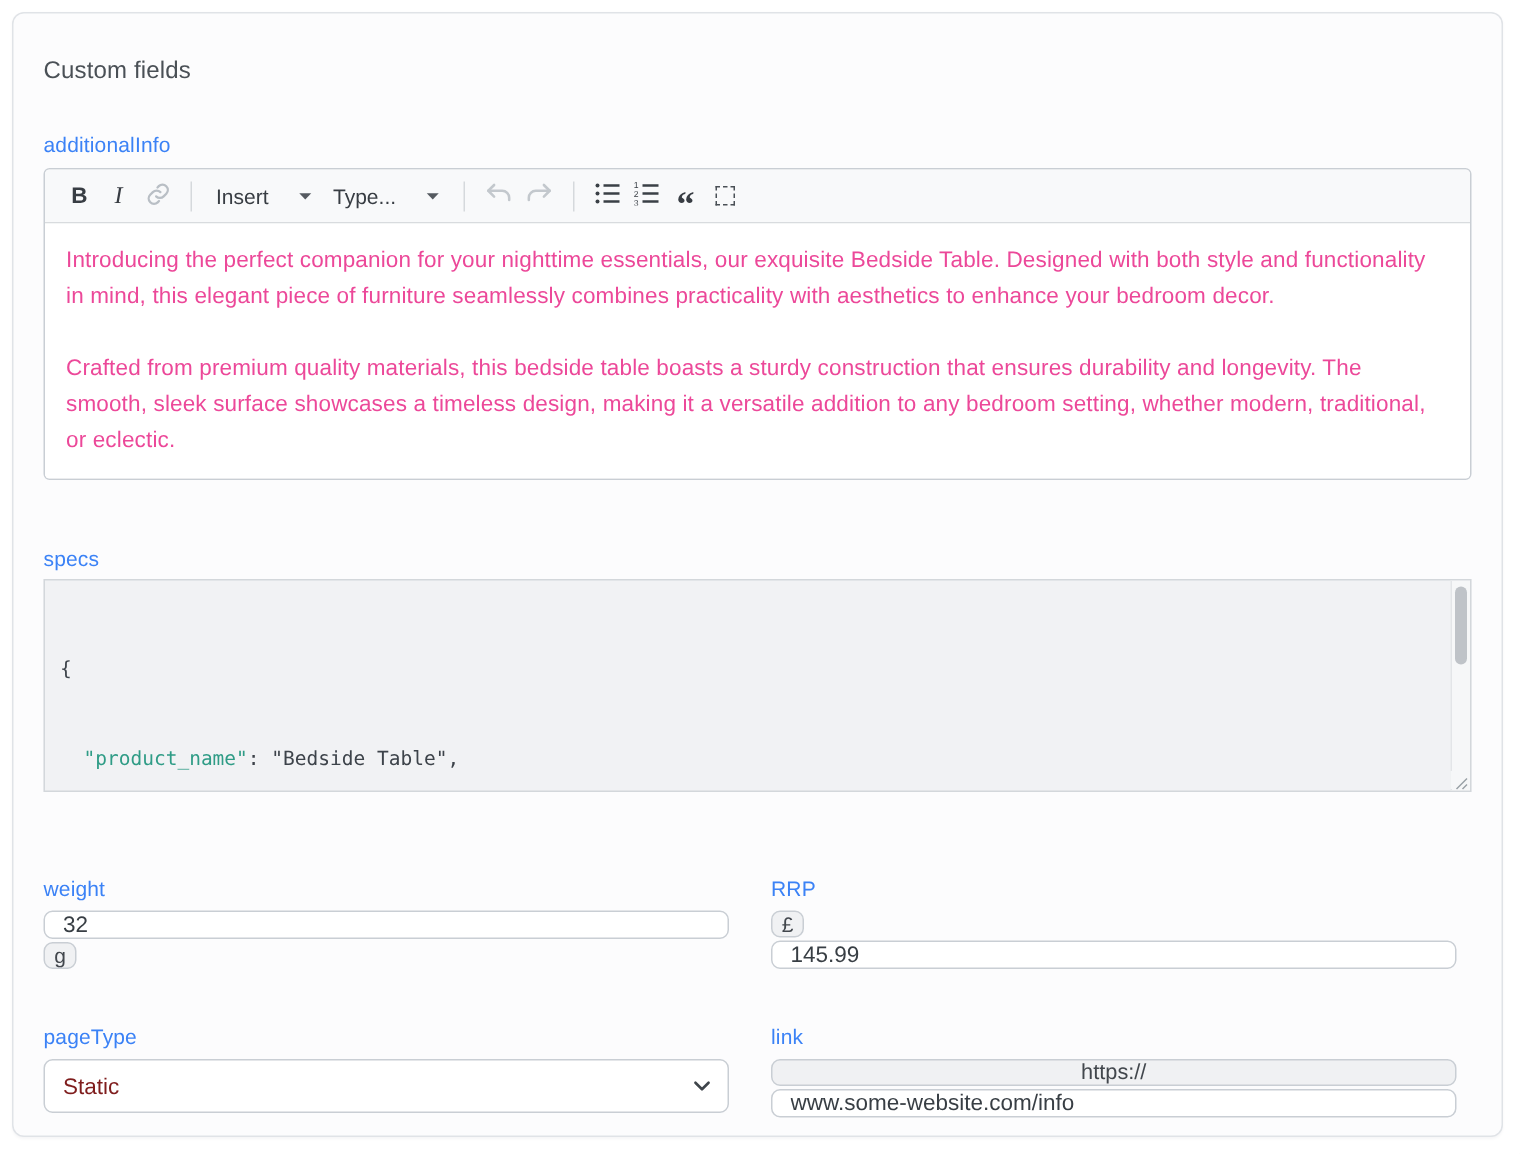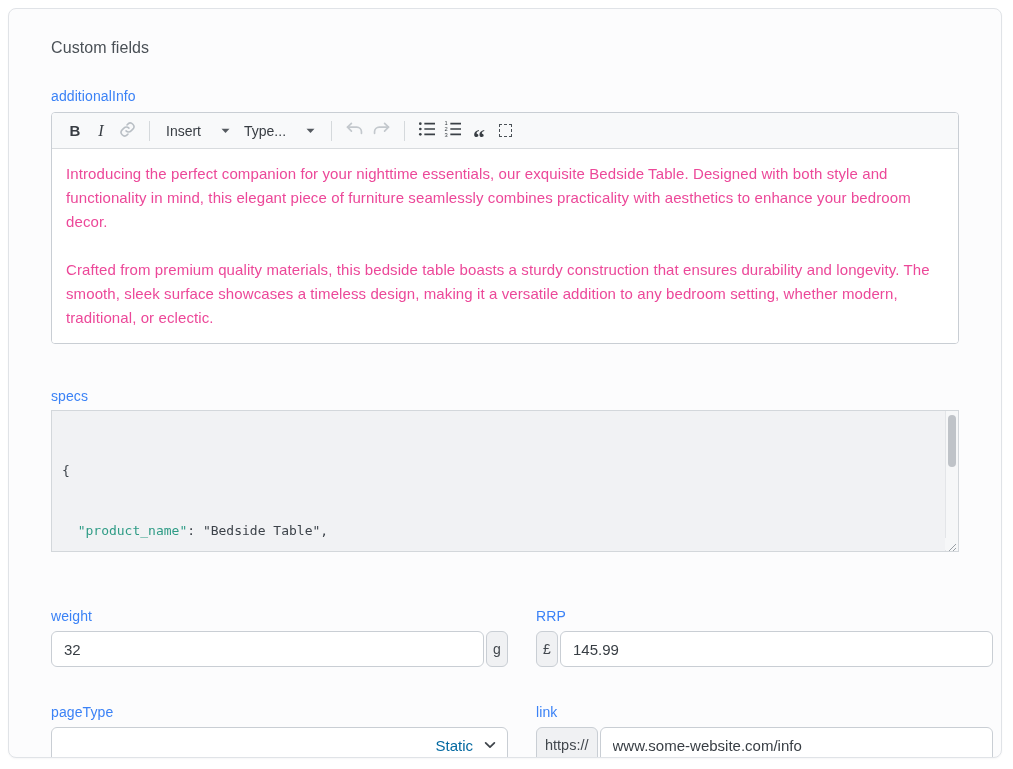--- a/index.html
+++ b/index.html
@@ -5,21 +5,21 @@
   * { margin: 0; padding: 0; box-sizing: border-box; }
   html, body { width: 1013px; height: 769px; background: #ffffff; font-family: "Liberation Sans", sans-serif; }
 
   .card {
     position: absolute; left: 8px; top: 8px;
     width: 994px; height: 750px;
     background: #fcfcfd;
     border: 1px solid #e0e3e7;
     border-radius: 8px;
     box-shadow: 0 1px 2px rgba(20,30,40,0.04);
-    padding: 0 42px;
+    padding: 0 20px;
     overflow: hidden;
   }
 
   .card-title {
     margin-top: 30px;
     font-size: 16px;
     font-weight: 500;
     color: #4a5056;
     letter-spacing: .1px;
   }
@@ -116,21 +116,21 @@
 
   
   .fields-grid {
     margin-top: 56px;
     display: grid;
     grid-template-columns: 457px 457px;
     column-gap: 28px;
     row-gap: 37px;
   }
   .fg-field .field-label { display: block; margin-bottom: 7px; }
-  .input-group { display: flex; gap: 2px; align-items: stretch; }
+  .input-group { display: flex; gap: 2px; align-items: stretch; flex-direction: column; }
   .text-input {
     flex: 1;
     height: 36px;
     border: 1px solid #c9ced4;
     border-radius: 6px;
     padding: 0 12px;
     font-size: 15px;
     color: #383e44;
     font-family: "Liberation Sans", sans-serif;
     background: #ffffff;
@@ -150,28 +150,27 @@
   .addon-pound { width: 22px; }
   .addon-https { padding: 0 8px; font-size: 14.5px; }
   .select-wrap { position: relative; }
   .select-input {
     width: 100%;
     height: 36px;
     border: 1px solid #c9ced4;
     border-radius: 6px;
     padding: 0 34px 0 12px;
     font-size: 15px;
-    color: #0369a1;
+    color: #7f1d1d;
     font-family: "Liberation Sans", sans-serif;
     background: #ffffff;
     appearance: none;
     -webkit-appearance: none;
     outline: none;
     cursor: pointer;
-    text-align: right;
   }
   .select-chevron {
     position: absolute; right: 11px; top: 11px;
     pointer-events: none;
   }
 </style>
 </head>
 <body>
 
 <div class="card">

